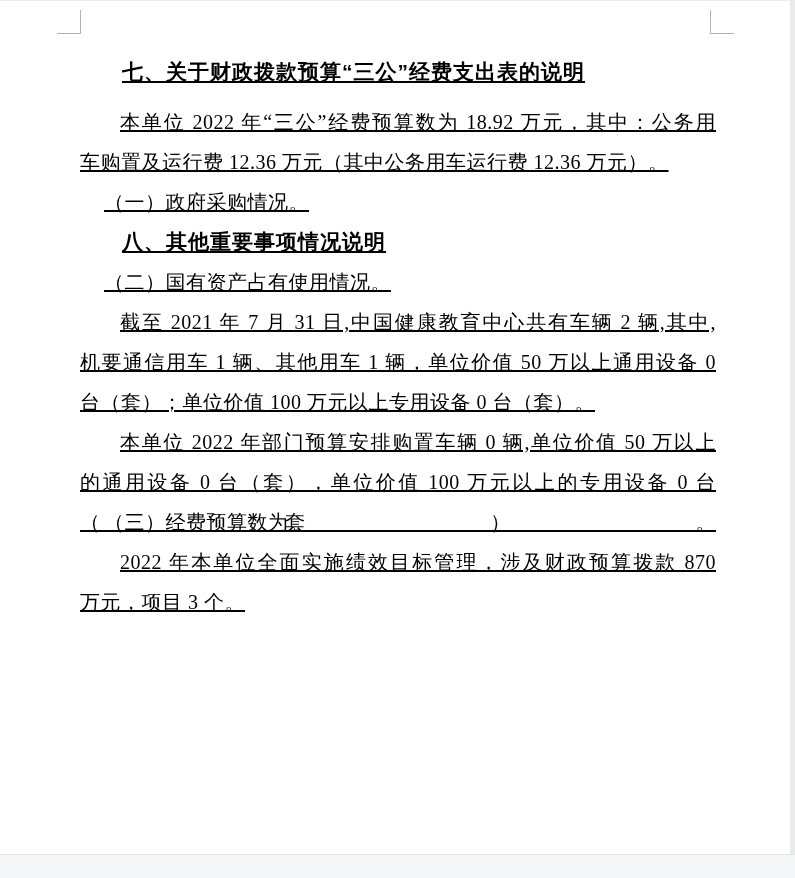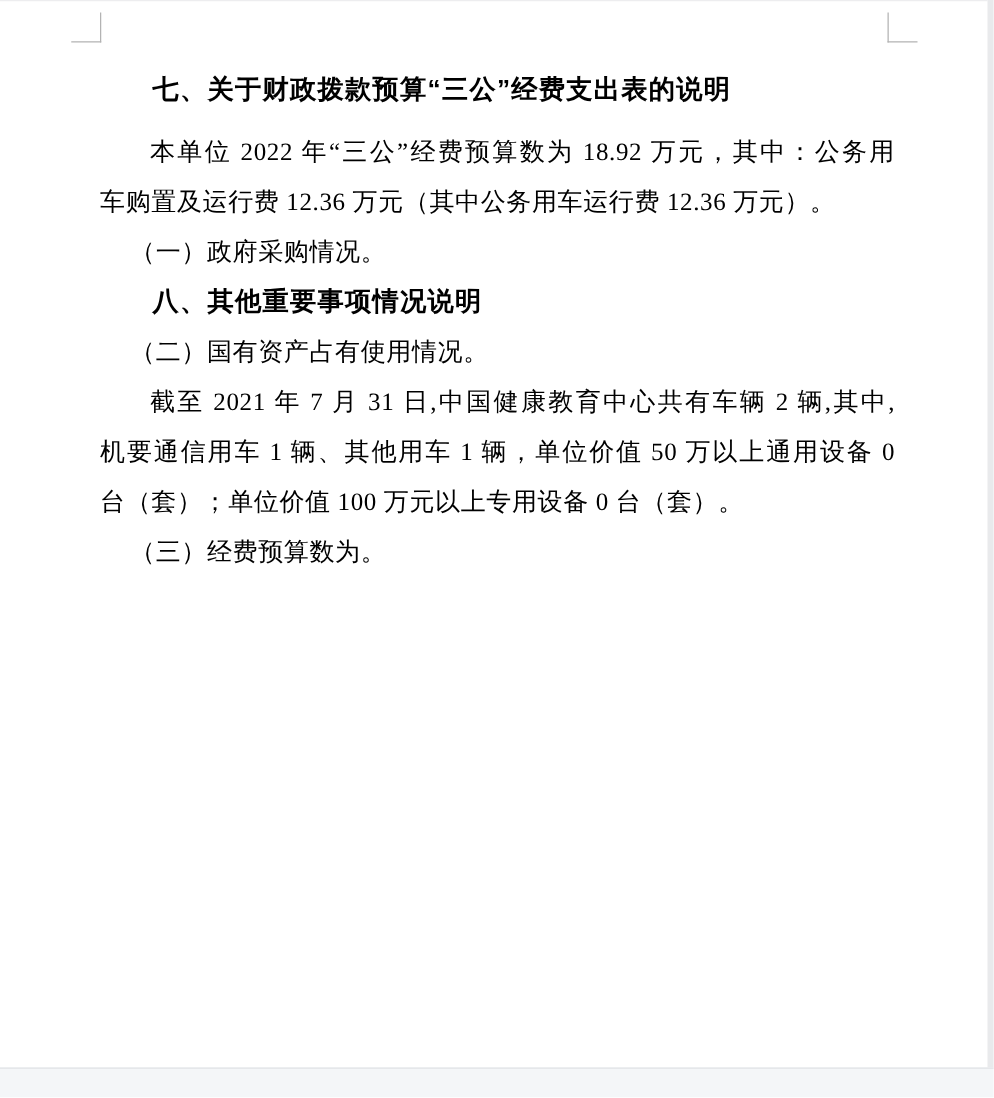--- a/index.html
+++ b/index.html
@@ -65,20 +65,21 @@
     position: absolute;
     left: 80px; top: 51px;
     width: 636px;
     color: var(--text, #000000);
   }
   .line {
     height: 40px;
     line-height: 40px;
     font-size: 20px;
     letter-spacing: 0.5px;
+    text-decoration: underline;
   }
   .line.indent { text-indent: 2em; }
   .line.fill {
     text-align: justify;
     text-align-last: justify;
   }
   .block.heading .line {
     font-family: "Liberation Sans", sans-serif;
     font-weight: 700;
     font-size: 21px;
@@ -111,20 +112,28 @@
         <div class="block paragraph">
         </div>
         <div class="block subheading">
           <div class="line indent">（二）国有资产占有使用情况。</div>
         </div>
         <div class="block paragraph">
           <div class="line indent fill">截至 2021 年 7 月 31 日,中国健康教育中心共有车辆 2 辆,其中,</div>
           <div class="line fill">机要通信用车 1 辆、其他用车 1 辆，单位价值 50 万以上通用设备 0</div>
           <div class="line">台（套）；单位价值 100 万元以上专用设备 0 台（套）。</div>
         </div>
+        <div class="block paragraph">
+          <div class="line indent fill">本单位 2022 年部门预算安排购置车辆 0 辆,单位价值 50 万以上</div>
+          <div class="line fill">的通用设备 0 台（套），单位价值 100 万元以上的专用设备 0 台（套）。</div>
+        </div>
         <div class="block subheading">
           <div class="line indent">（三）经费预算数为。</div>
+        </div>
+        <div class="block paragraph">
+          <div class="line indent fill">2022 年本单位全面实施绩效目标管理，涉及财政预算拨款 870</div>
+          <div class="line">万元，项目 3 个。</div>
         </div>
       </div>
   </div>
   <div class="page-edge"></div>
   <div class="canvas-band"></div>
 </div>
 
 </body></html>

